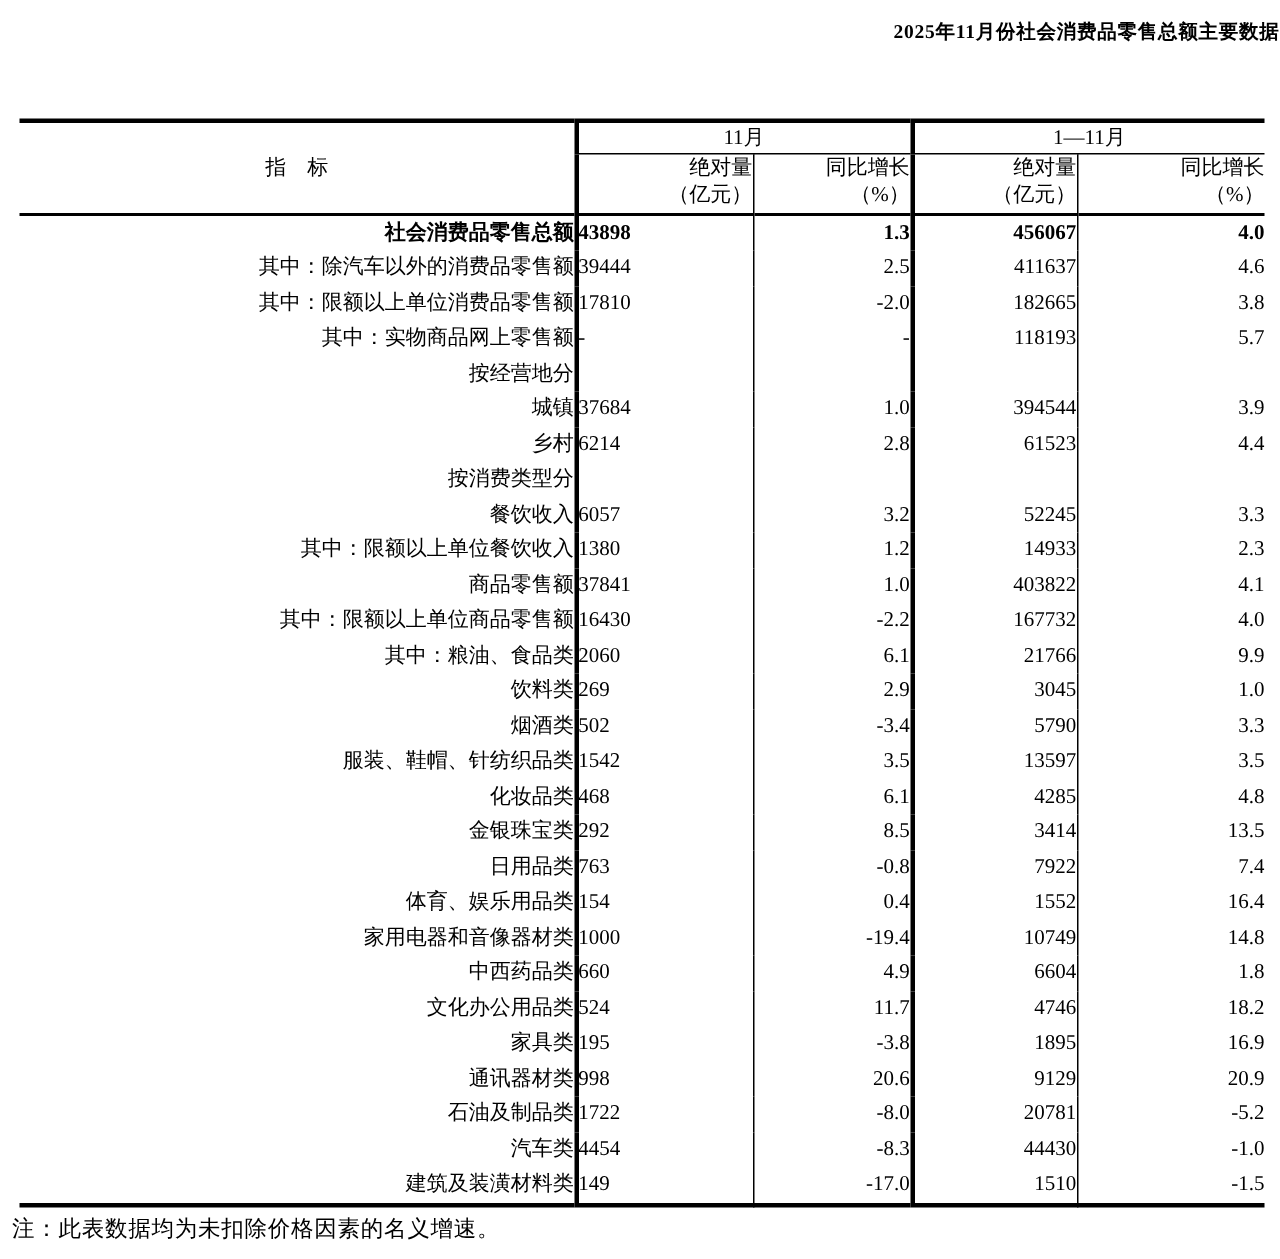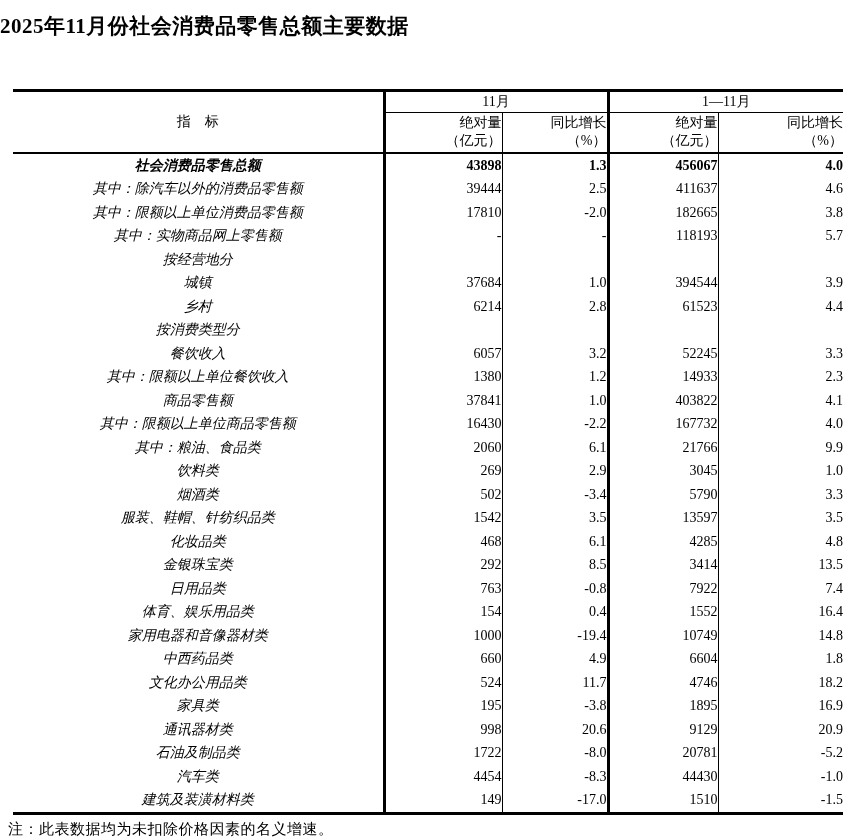--- a/index.html
+++ b/index.html
@@ -13,22 +13,22 @@
     font-family: "Liberation Serif", "DejaVu Serif", serif;
   }
   .page {
     position: relative;
     width: 853px;
     height: 839px;
   }
   .title {
     margin: 0;
     padding-top: 12px;
-    text-align: left;
-    font-size: 21px;
+    text-align: right;
+    font-size: 13px;
     font-weight: bold;
     letter-spacing: 0.5px;
   }
   table.main-table {
     margin: 49px 0 0 13px;
     width: 830px;
     border-collapse: collapse;
     table-layout: fixed;
     border-top: 3px solid #000;
     border-bottom: 3px solid #000;
@@ -56,27 +56,27 @@
   }
   tr.hrow2 th {
     border-bottom: 2px solid #000;
     text-align: right;
     line-height: 1.3;
   }
   th.sub-thick { border-left: 3px solid #000; }
   th.sub-thin  { border-left: 1px solid #000; }
   tbody tr { height: 23.5px; }
   tbody td { line-height: 23.5px; }
-  td.label { text-align: center; font-style: italic; }
+  td.label { text-align: right; }
   td.i0 { padding-left: 10px; }
   td.i1 { padding-left: 27px; }
   td.i2 { padding-left: 44px; }
   td.i3 { padding-left: 52px; }
   td.i4 { padding-left: 97px; margin-left: 28px; }
-  td.v1 { text-align: right; padding-right: 20px; border-left: 3px solid #000; }
+  td.v1 { text-align: left; padding-right: 20px; border-left: 3px solid #000; }
   td.v2 { text-align: right; padding-right: 9px;  border-left: 1px solid #000; }
   td.v3 { text-align: right; padding-right: 9px;  border-left: 3px solid #000; }
   td.v4 { text-align: right; padding-right: 34px; border-left: 1px solid #000; }
   tr.bold td { font-weight: bold; }
   .note {
     margin: 5px 0 0 8px;
     font-size: 15px;
     letter-spacing: 0.5px;
   }
 </style>

